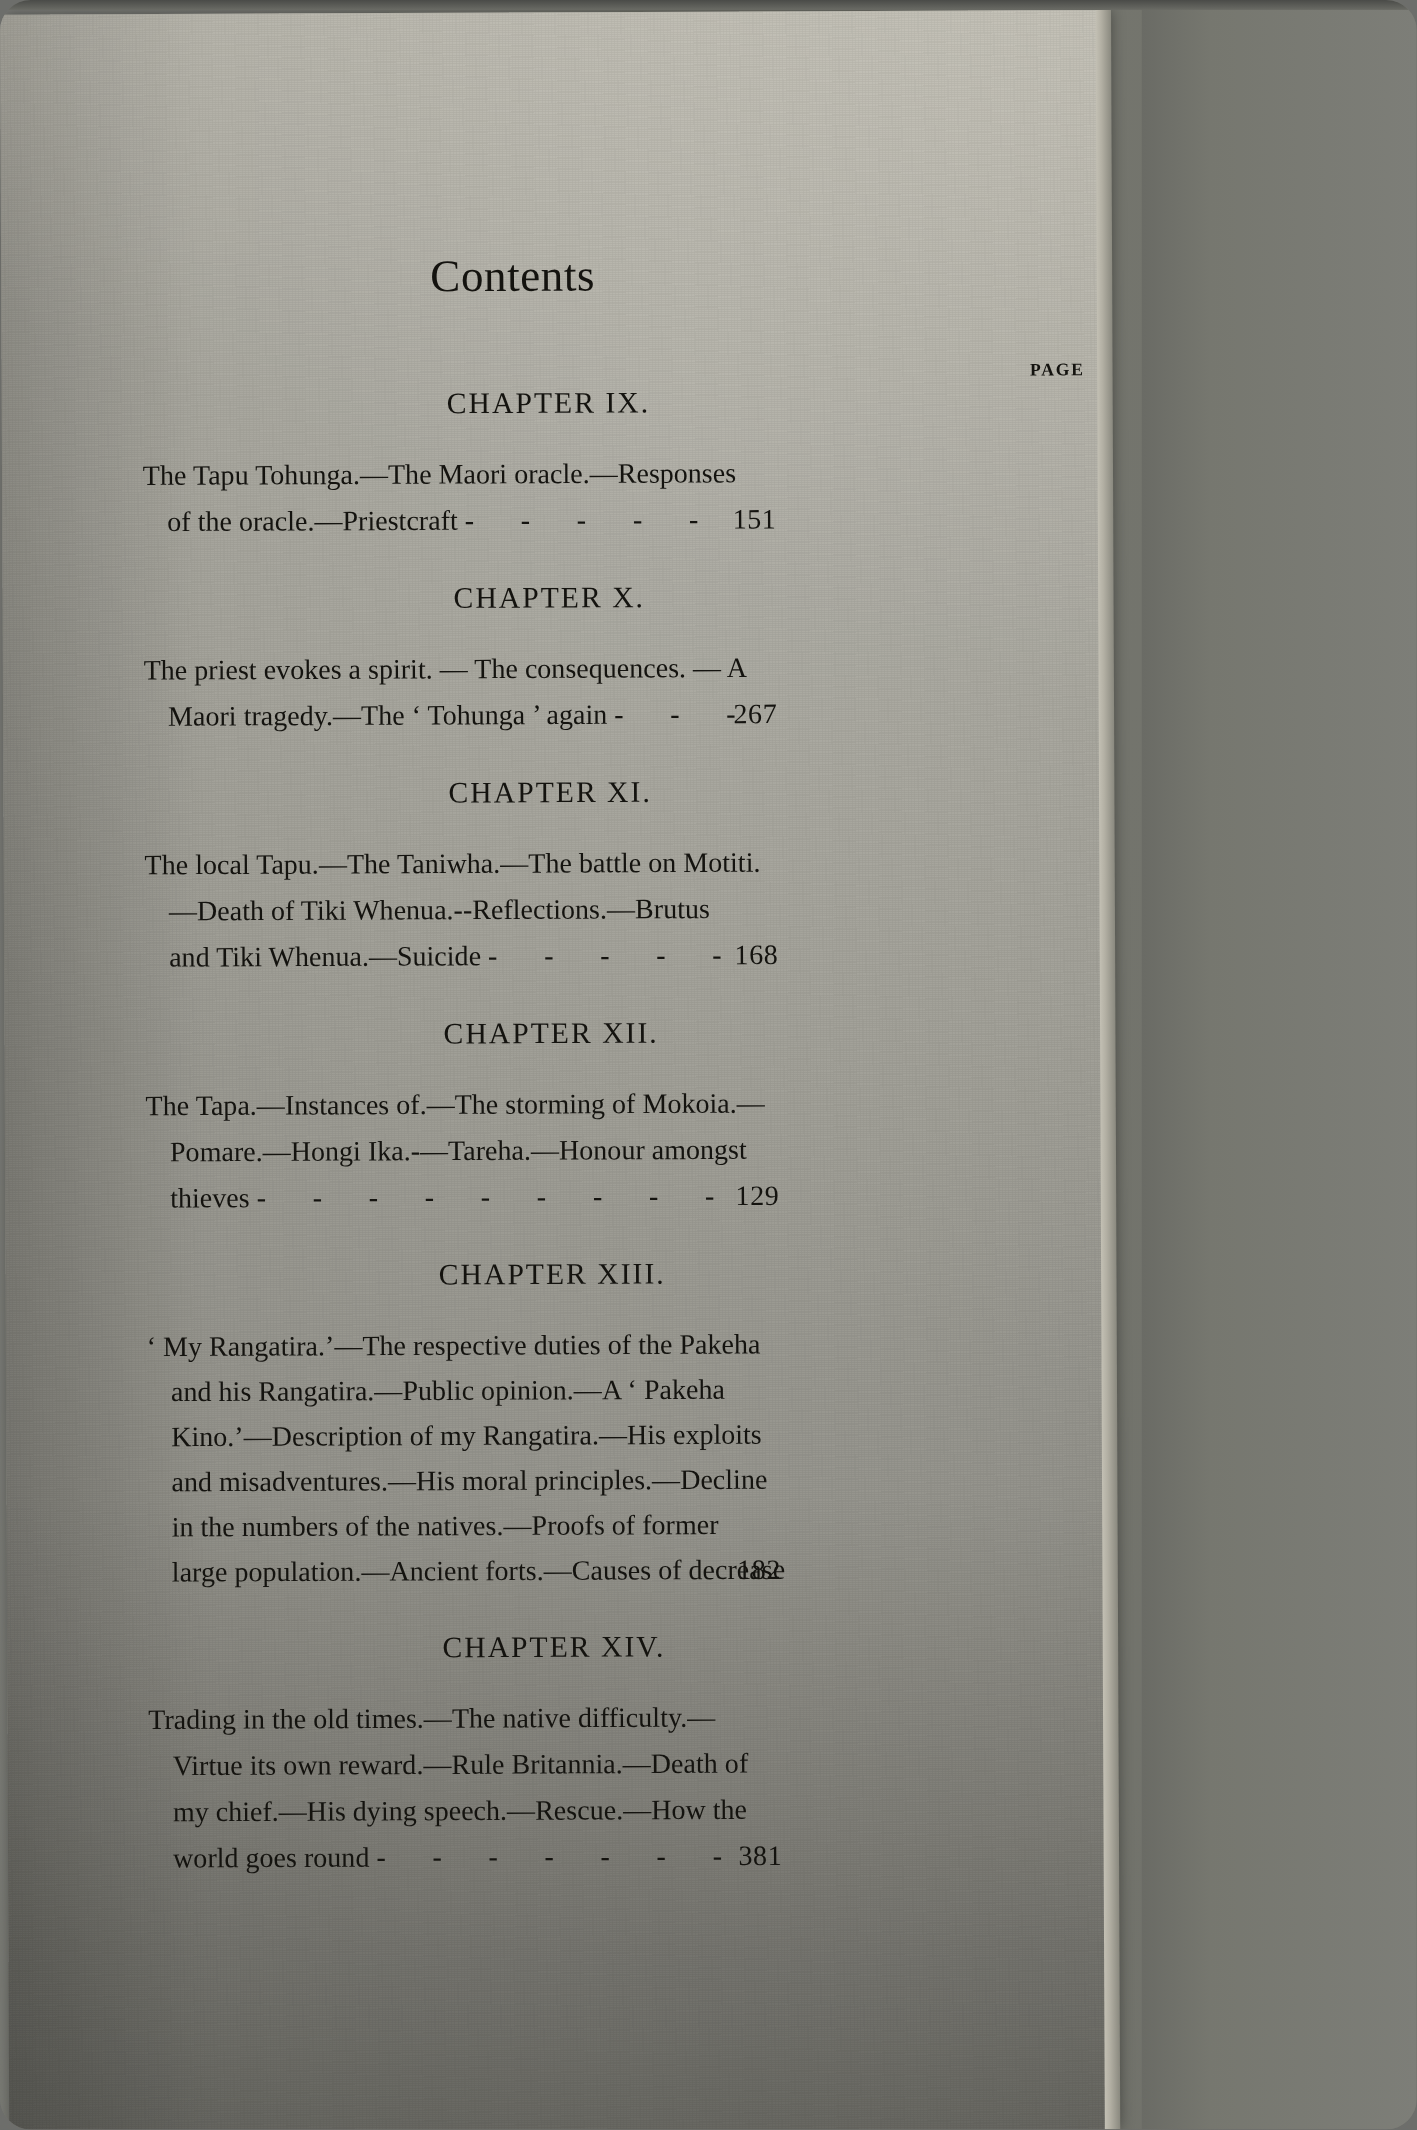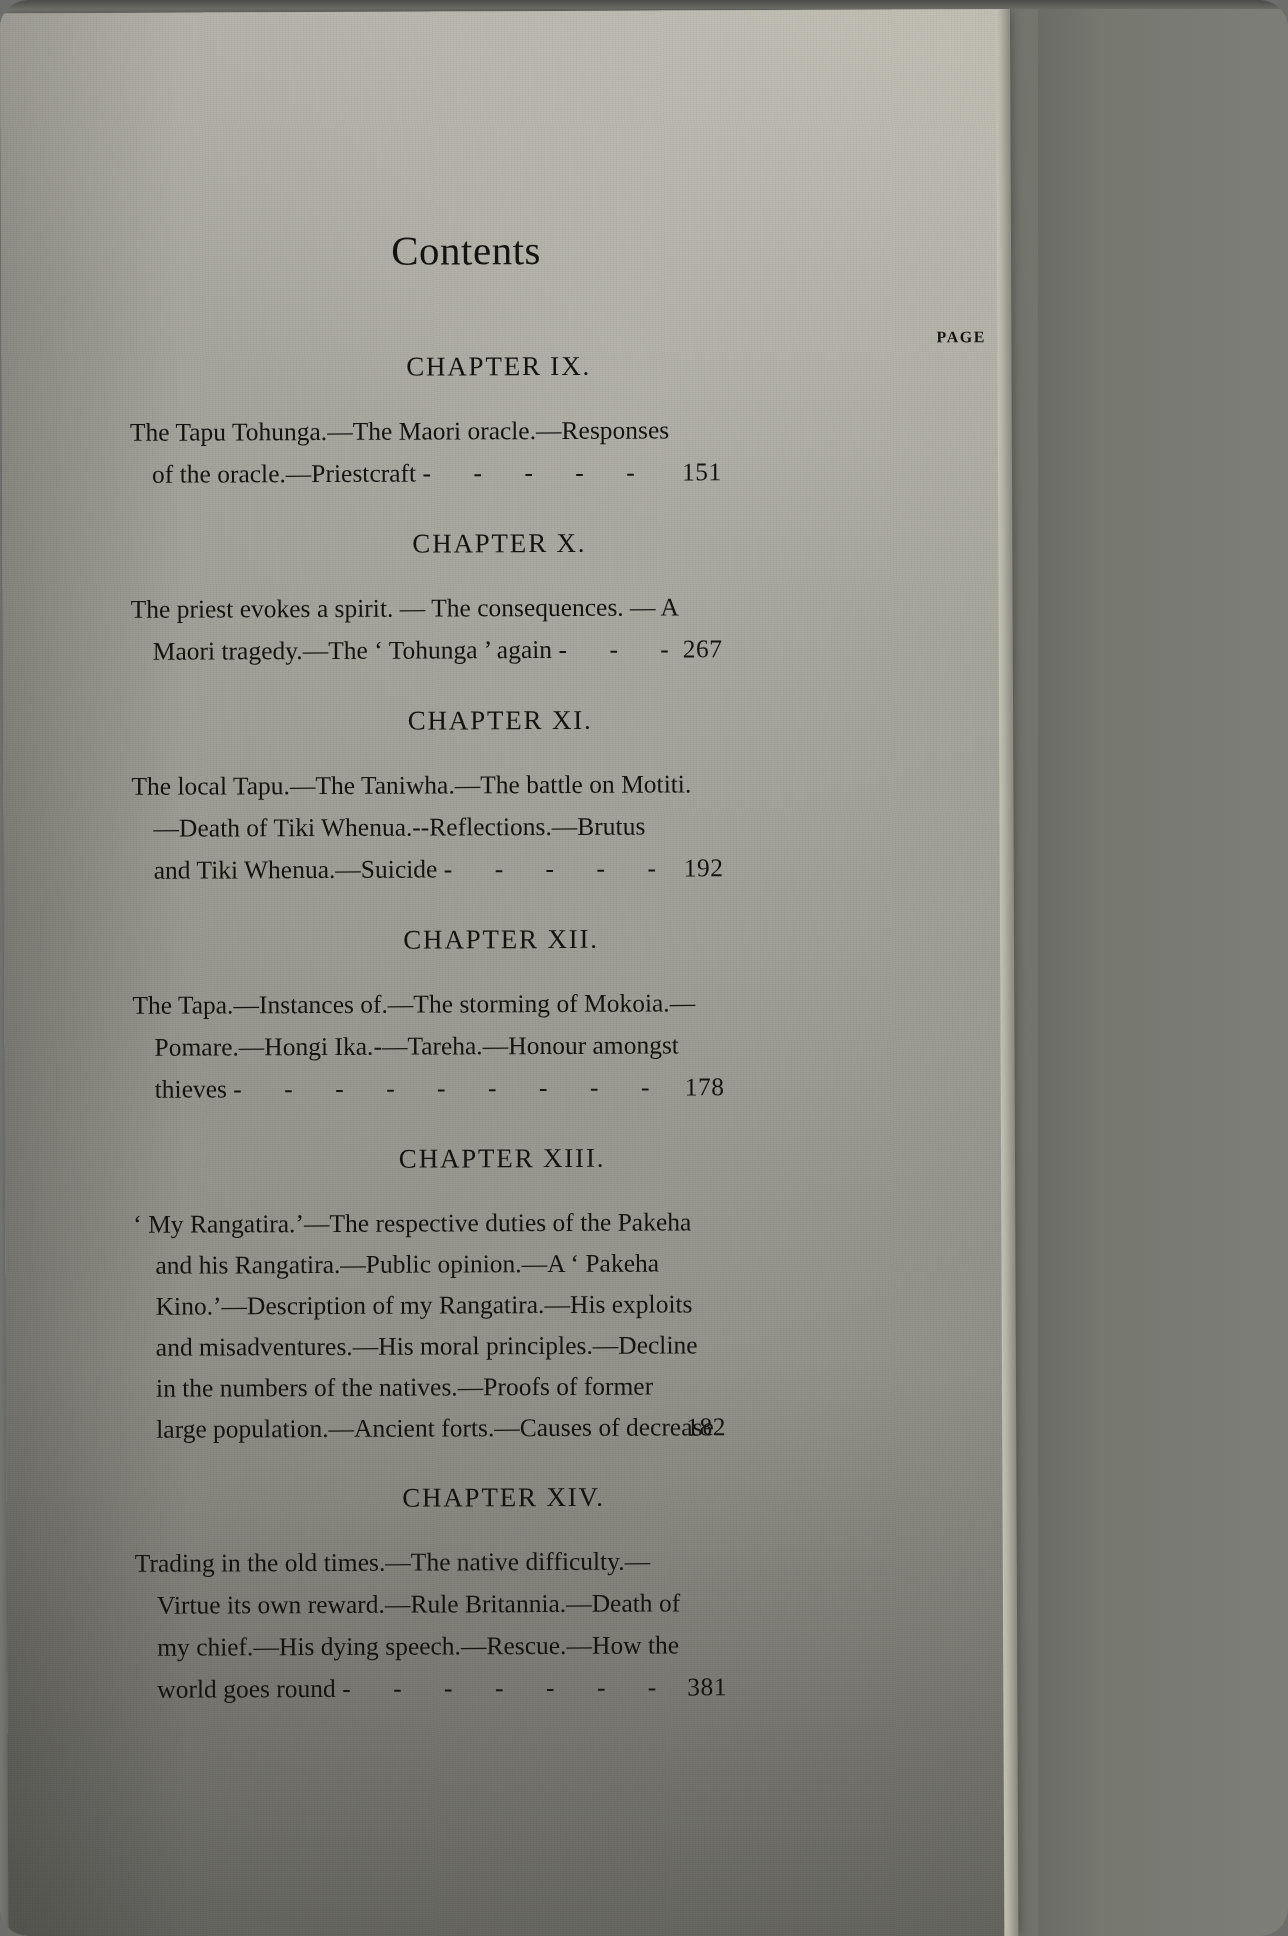--- a/index.html
+++ b/index.html
@@ -149,21 +149,21 @@
   .entry-body .l.indent { padding-left: 22px; }
   .entry-body .l.last { position: relative; }
 
   .leaders {
     letter-spacing: 0.6px;
     white-space: pre;
   }
 
   .pagenum {
     position: absolute;
-    right: 0;
+    right: 16px;
     width: 110px;
     text-align: left;
     padding-left: 22px;
     box-sizing: border-box;
     font-size: 25.5px;
     letter-spacing: 0.5px;
   }
 
   
   .e9  { margin-top: 0; }
@@ -196,29 +196,29 @@
             <div class="entry-body">
               <span class="l">The  priest  evokes  a  spirit. — The  consequences. — A  </span>
               <span class="l indent last">Maori tragedy.—The ‘ Tohunga ’ again  <span class="leaders">-      -      -</span><span class="pagenum">267</span></span>
             </div>
           </div>
           <div class="entry e11">
             <div class="chapter-head">CHAPTER XI.</div>
             <div class="entry-body">
               <span class="l">The local Tapu.—The Taniwha.—The battle on Motiti.  </span>
               <span class="l indent">—Death  of  Tiki  Whenua.--Reflections.—Brutus  </span>
-              <span class="l indent last">and Tiki Whenua.—Suicide  <span class="leaders">-      -      -      -      -</span><span class="pagenum">192</span></span>
+              <span class="l indent last">and Tiki Whenua.—Suicide  <span class="leaders">-      -      -      -      -</span><span class="pagenum">168</span></span>
             </div>
           </div>
           <div class="entry e12">
             <div class="chapter-head">CHAPTER XII.</div>
             <div class="entry-body">
               <span class="l">The  Tapa.—Instances of.—The storming of Mokoia.—  </span>
               <span class="l indent">Pomare.—Hongi  Ika.-—Tareha.—Honour  amongst  </span>
-              <span class="l indent last">thieves  <span class="leaders">-      -      -      -      -      -      -      -      -</span><span class="pagenum">178</span></span>
+              <span class="l indent last">thieves  <span class="leaders">-      -      -      -      -      -      -      -      -</span><span class="pagenum">129</span></span>
             </div>
           </div>
           <div class="entry e13">
             <div class="chapter-head">CHAPTER XIII.</div>
             <div class="entry-body">
               <span class="l">‘ My Rangatira.’—The  respective duties of the Pakeha  </span>
               <span class="l indent">and  his  Rangatira.—Public  opinion.—A  ‘ Pakeha  </span>
               <span class="l indent">Kino.’—Description of my Rangatira.—His  exploits  </span>
               <span class="l indent">and misadventures.—His moral principles.—Decline  </span>
               <span class="l indent">in the  numbers  of  the  natives.—Proofs  of  former  </span>

